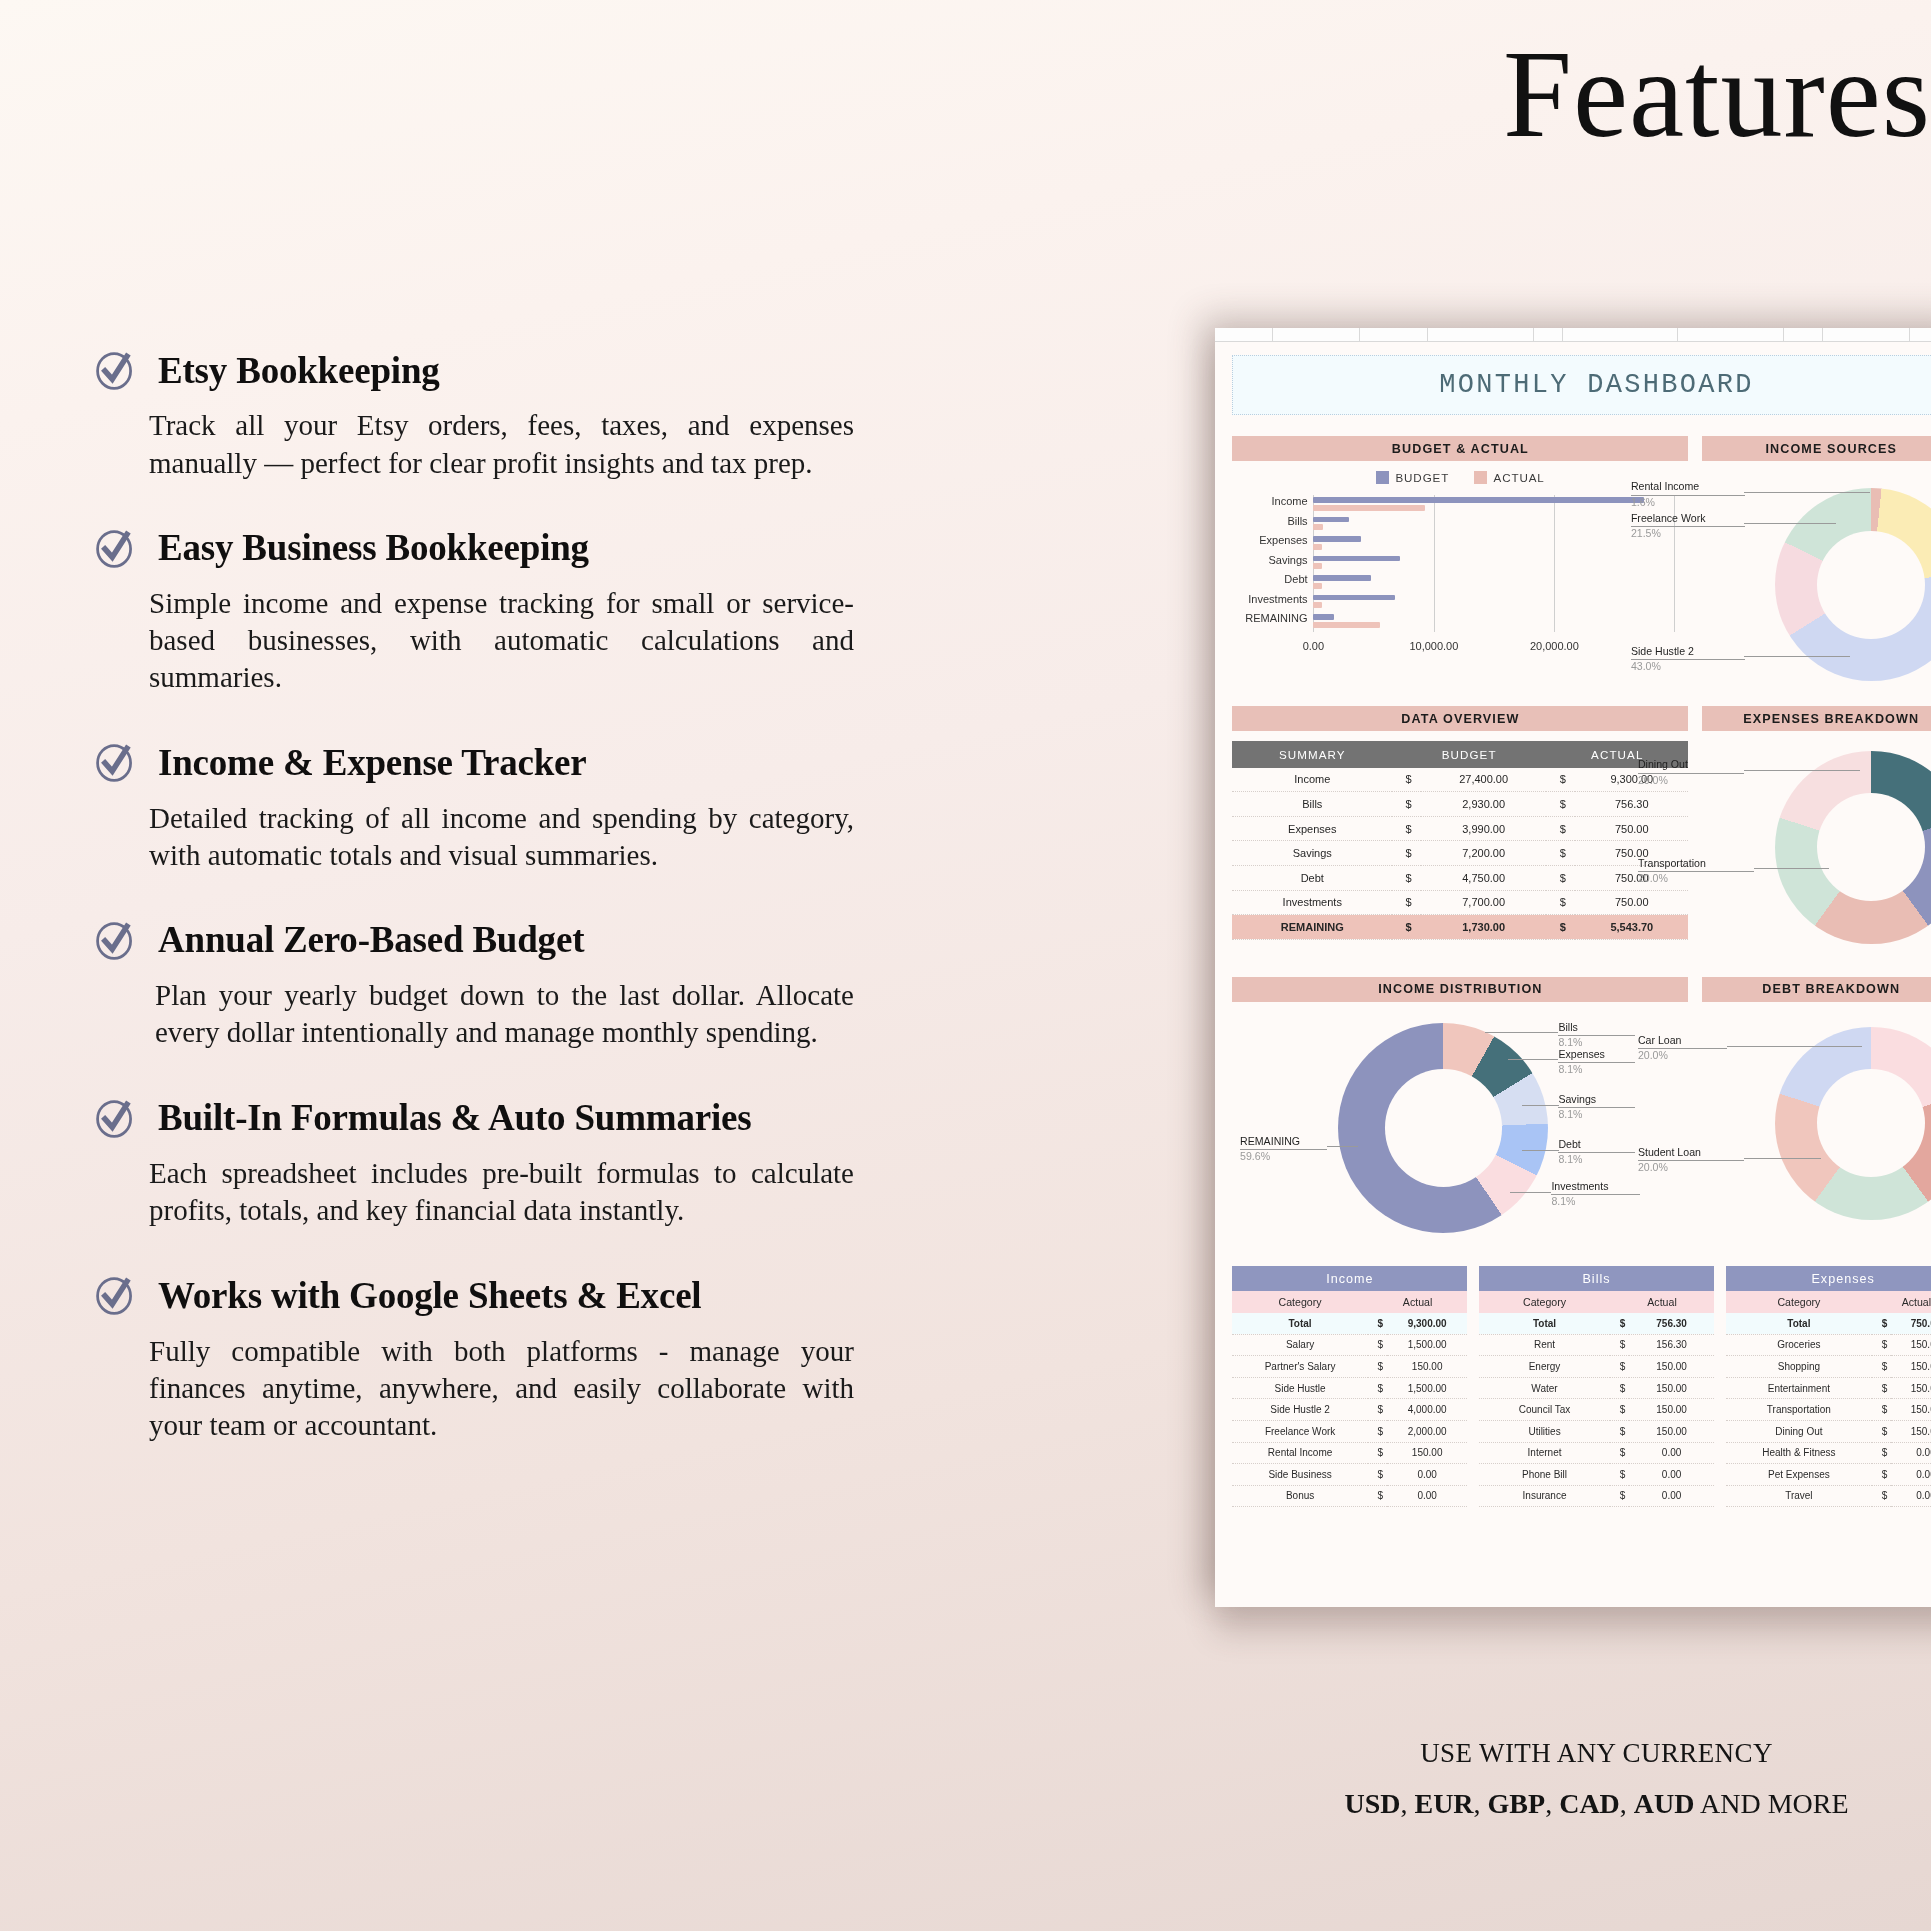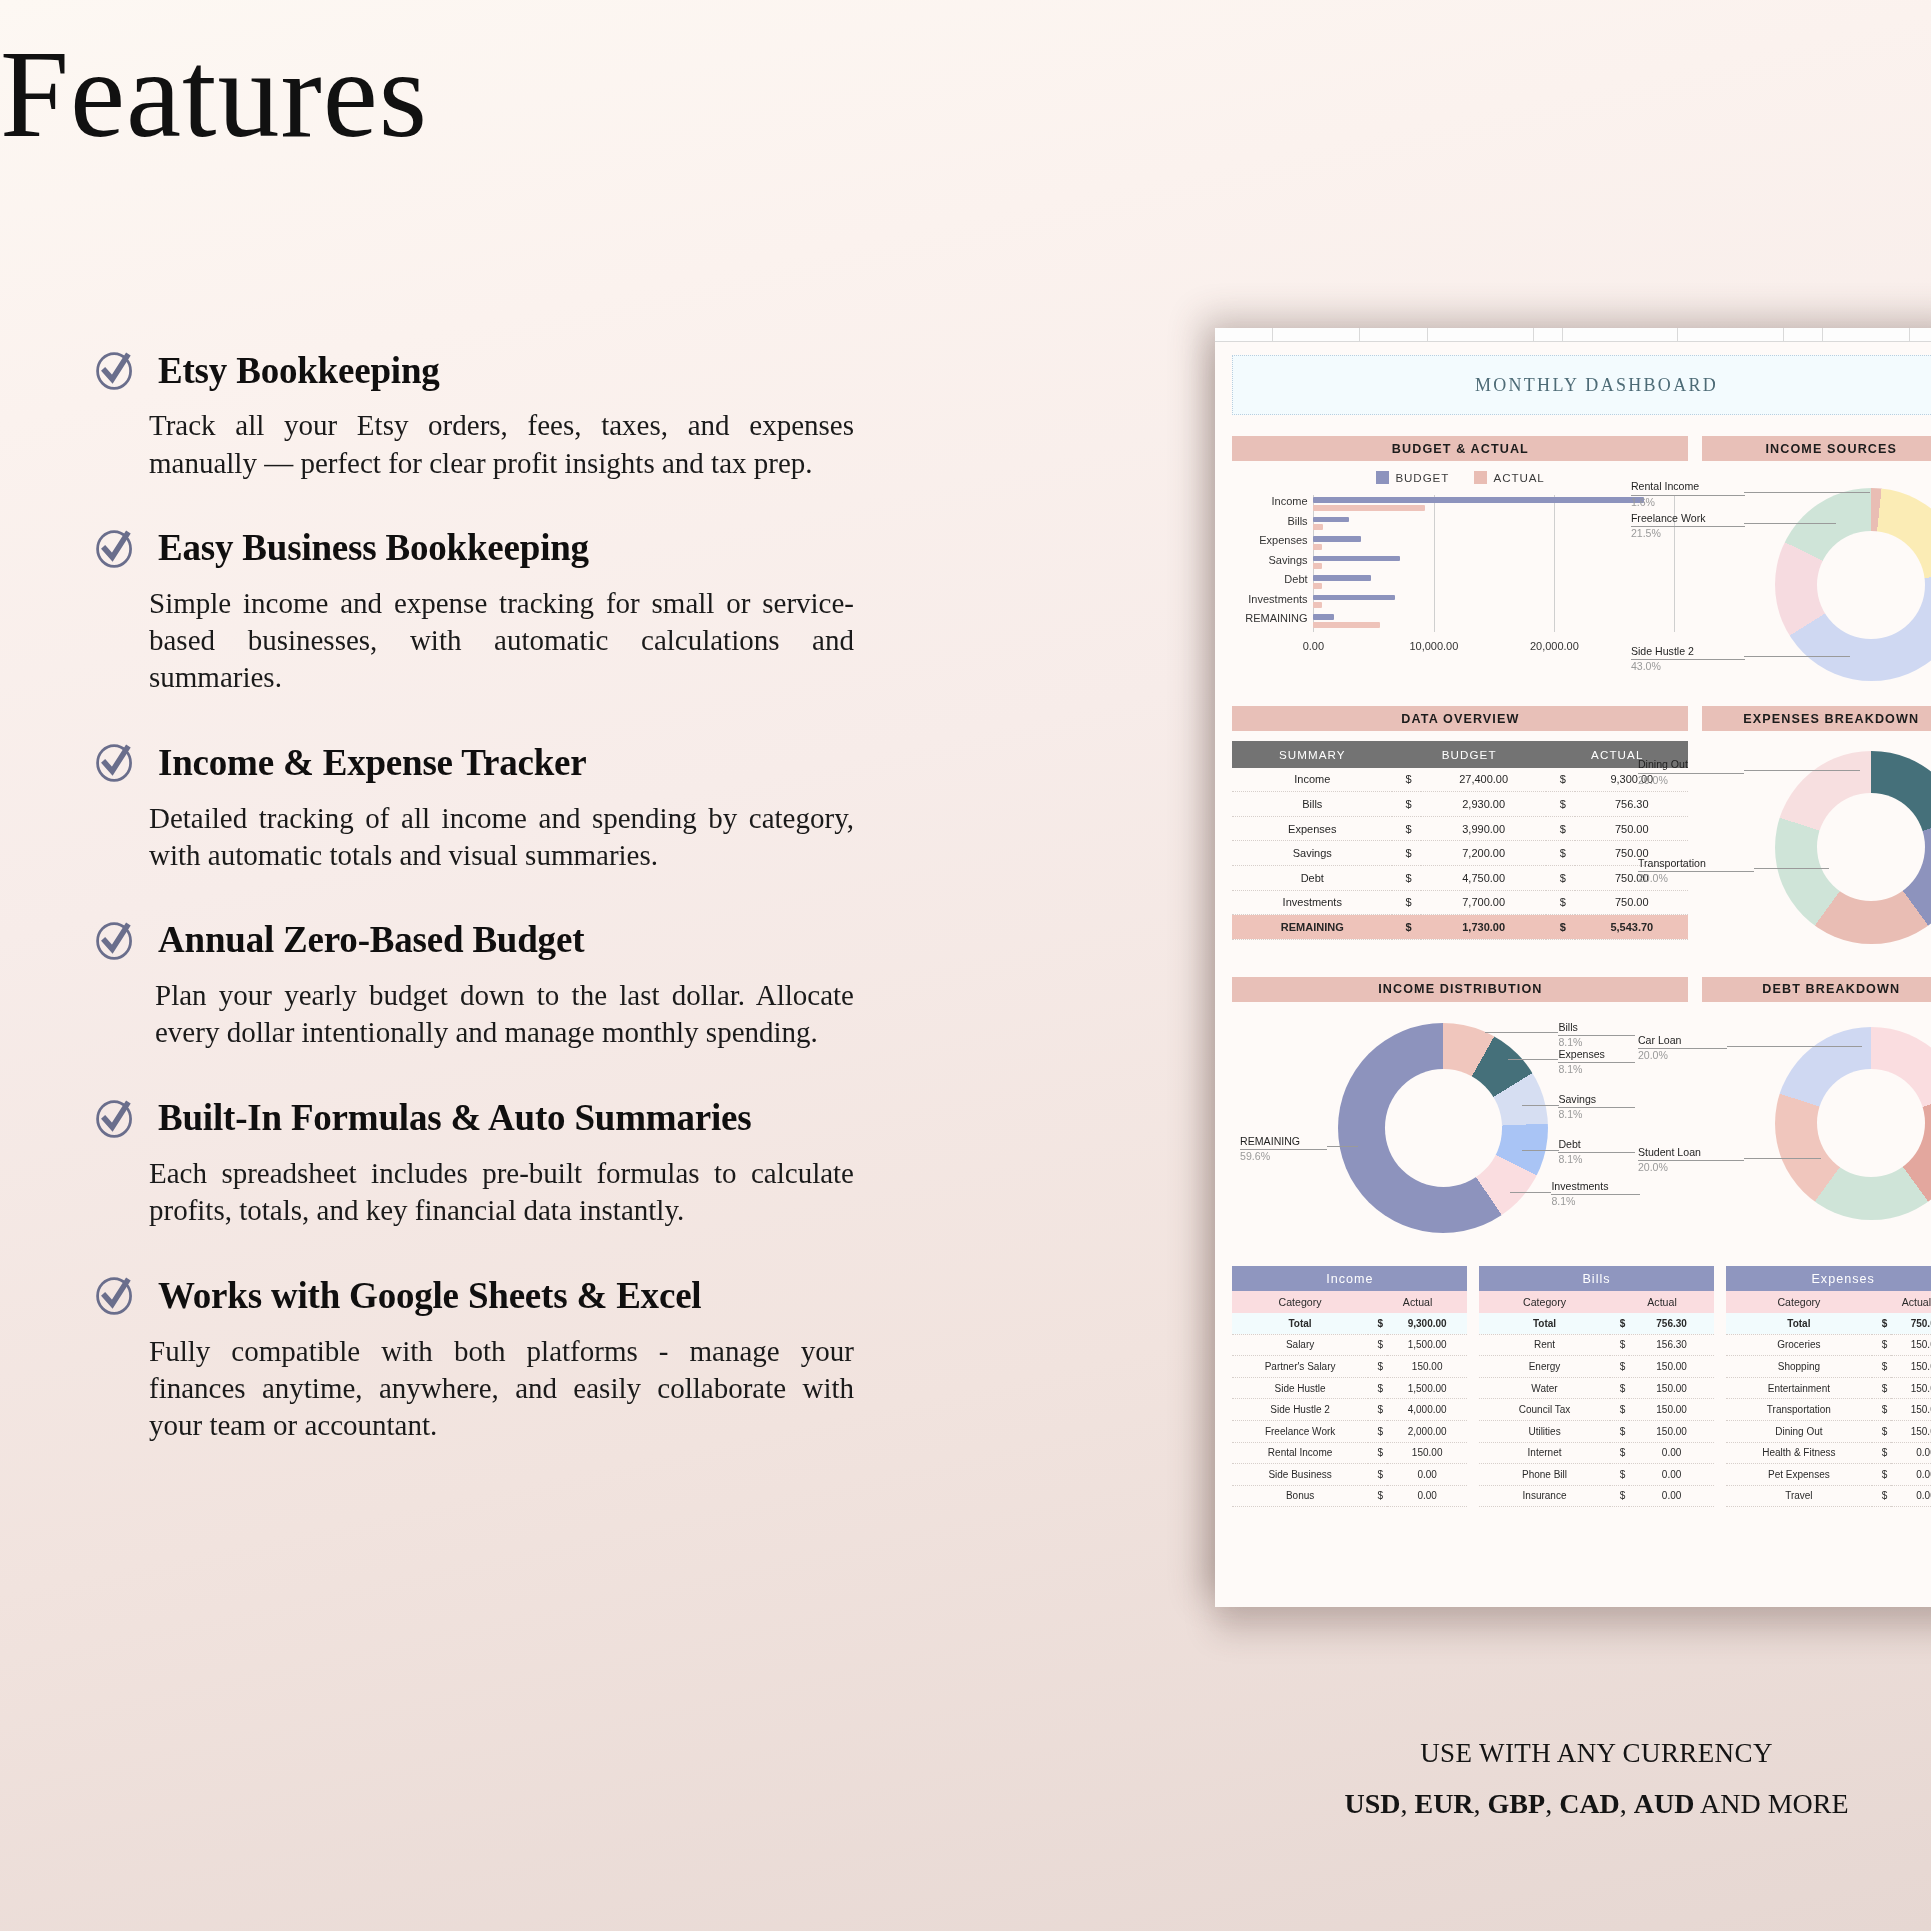--- a/index.html
+++ b/index.html
@@ -6,21 +6,21 @@
   html, body { width: 1931px; height: 1931px; }
   body {
     font-family: "Liberation Serif", serif;
     background: linear-gradient(168deg, #fdf8f3 0%, #fbf2ee 18%, #f7ece9 40%, #f1e3de 68%, #e6d7d2 100%);
     position: relative;
     overflow: hidden;
   }
 
   
   #page-title {
-    text-align: left;
+    text-align: right;
     font-family: "Liberation Serif", serif;
     font-weight: 400;
     font-size: 124px;
     letter-spacing: 1px;
     color: #111111;
     padding-top: 27px;
     line-height: 1.1;
   }
 
   
@@ -81,22 +81,22 @@
   .dash-title-cell {
     height: 60px;
     background: #f3fbfe;
     border: 1px dotted #b9cfe0;
     display: flex;
     align-items: center;
     justify-content: center;
     margin-bottom: 21px;
   }
   .dash-title-cell span {
-    font-family: Liberation Serif, serif;
-    font-size: 18px;
+    font-family: Liberation Mono, monospace;
+    font-size: 27px;
     letter-spacing: 2.3px;
     color: #4d6b76;
   }
 
   .panel-row { display: flex; gap: 13.5px; }
   .panel { background: #fefaf8; }
   .panel-wide { flex: 0 0 456px; }
   .panel-narrow { flex: 1 1 auto; }
   .band {
     background: #e8c0b8;

